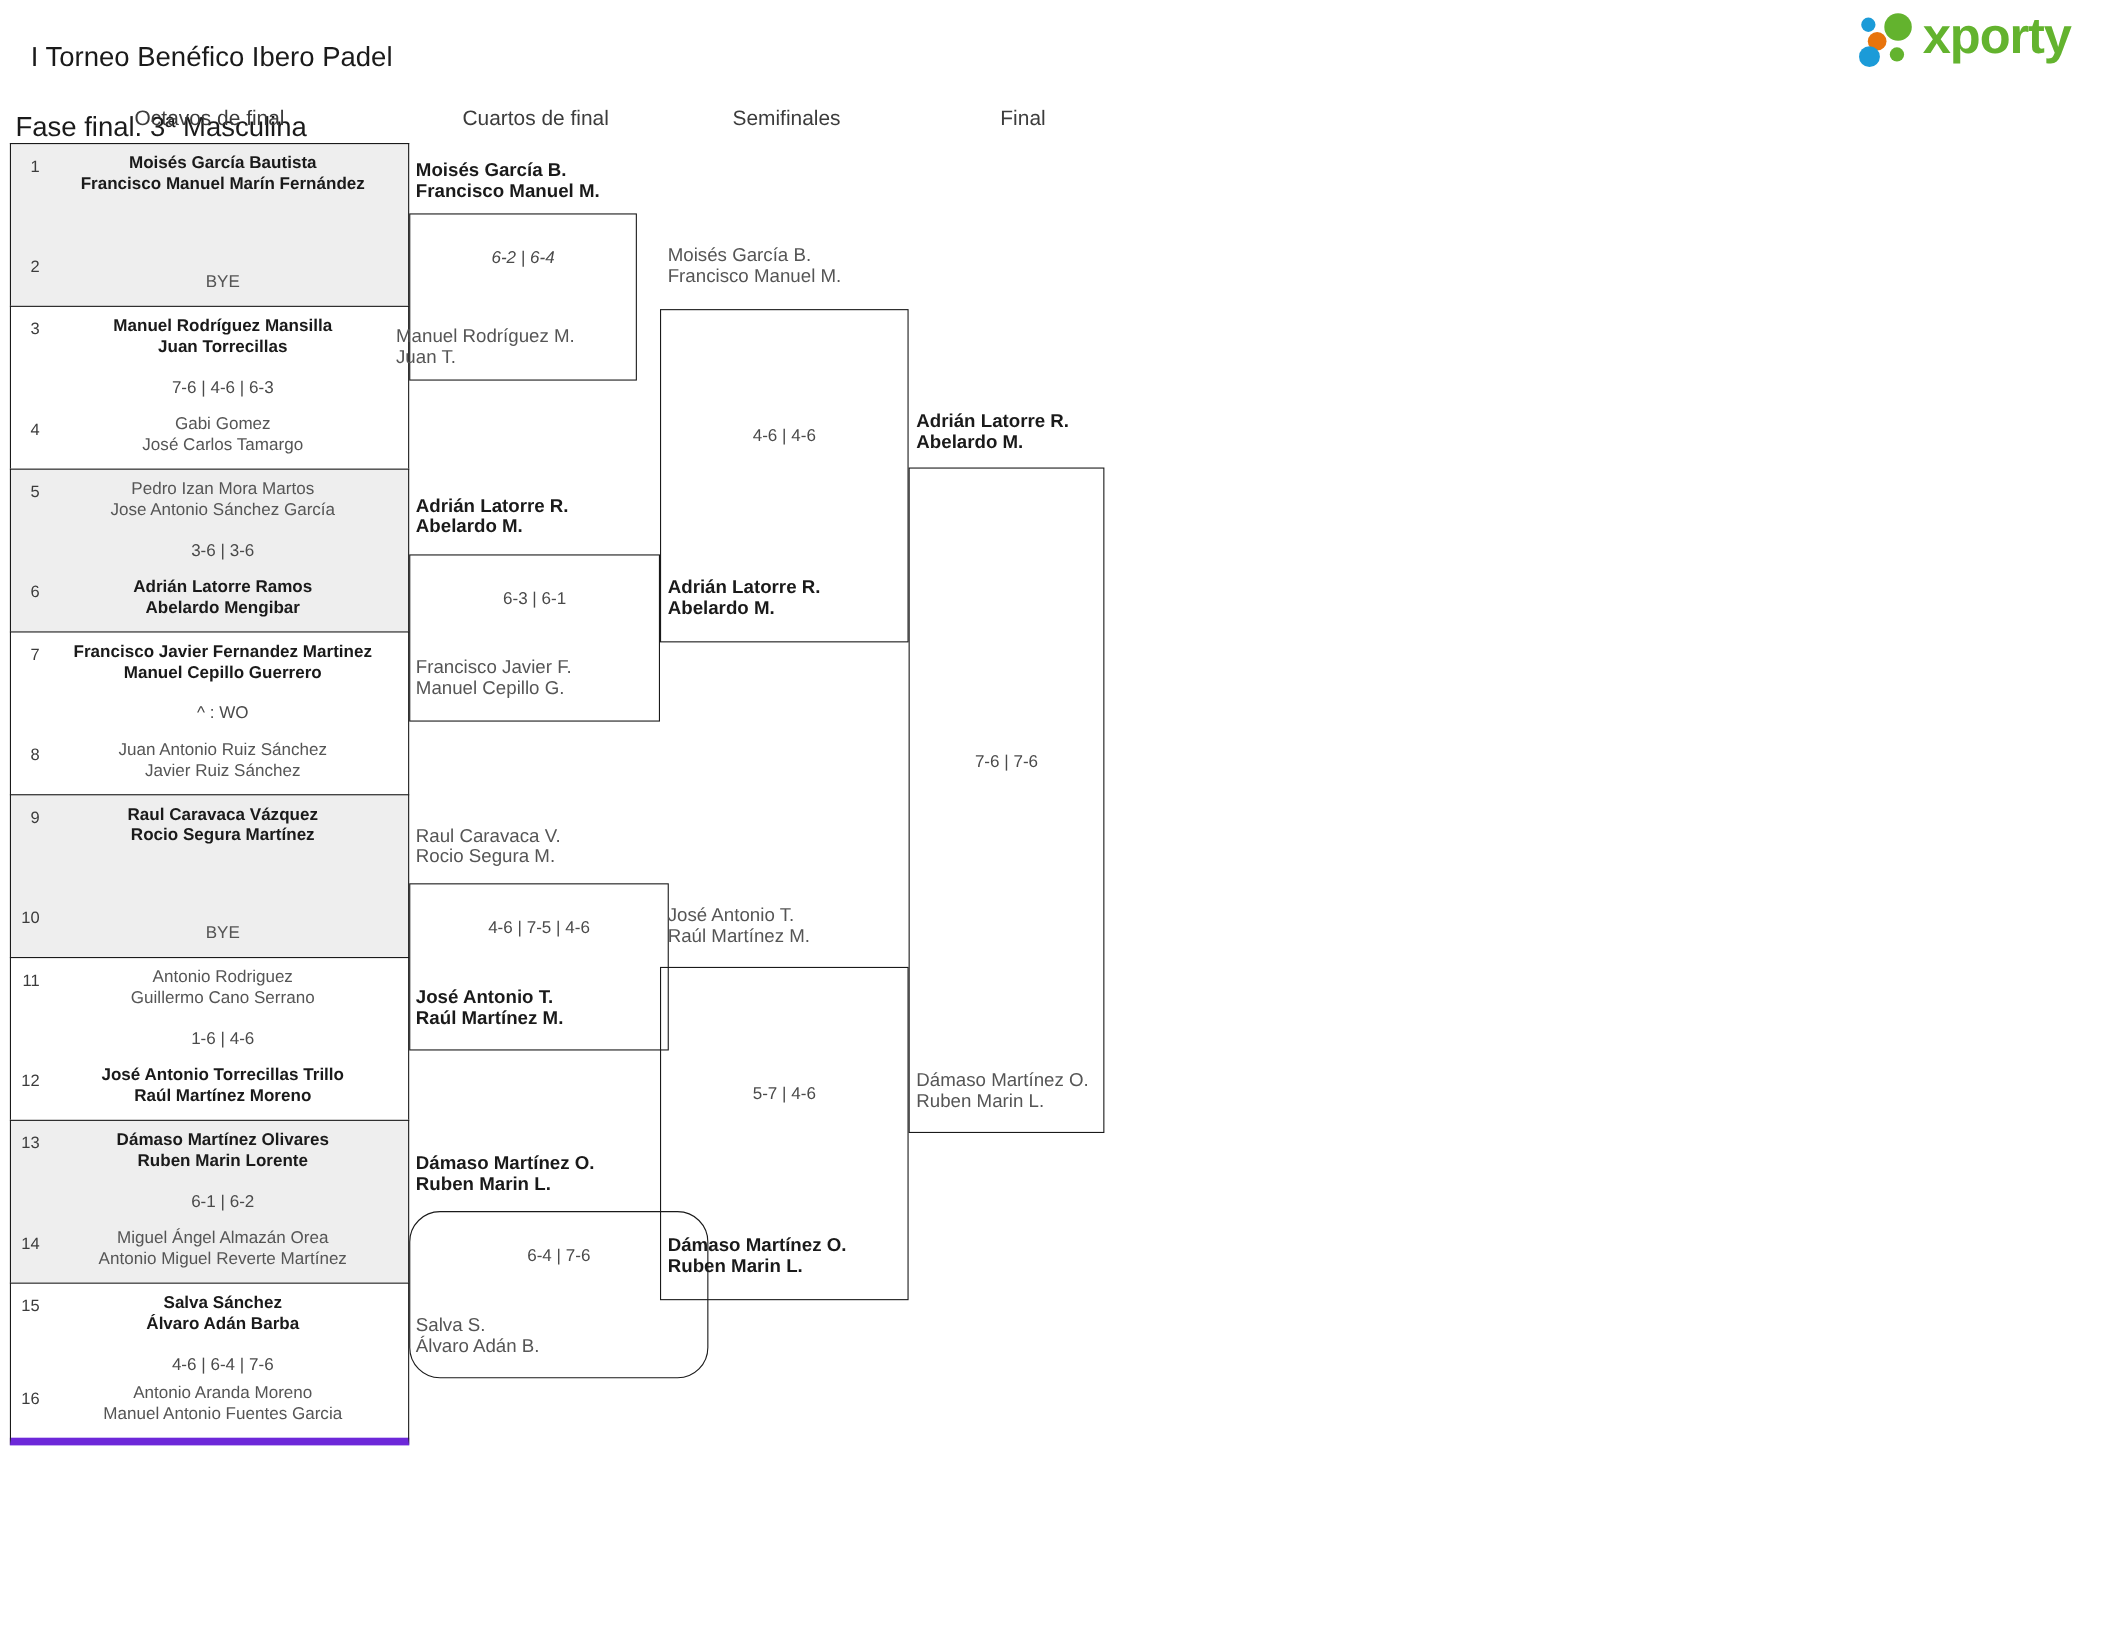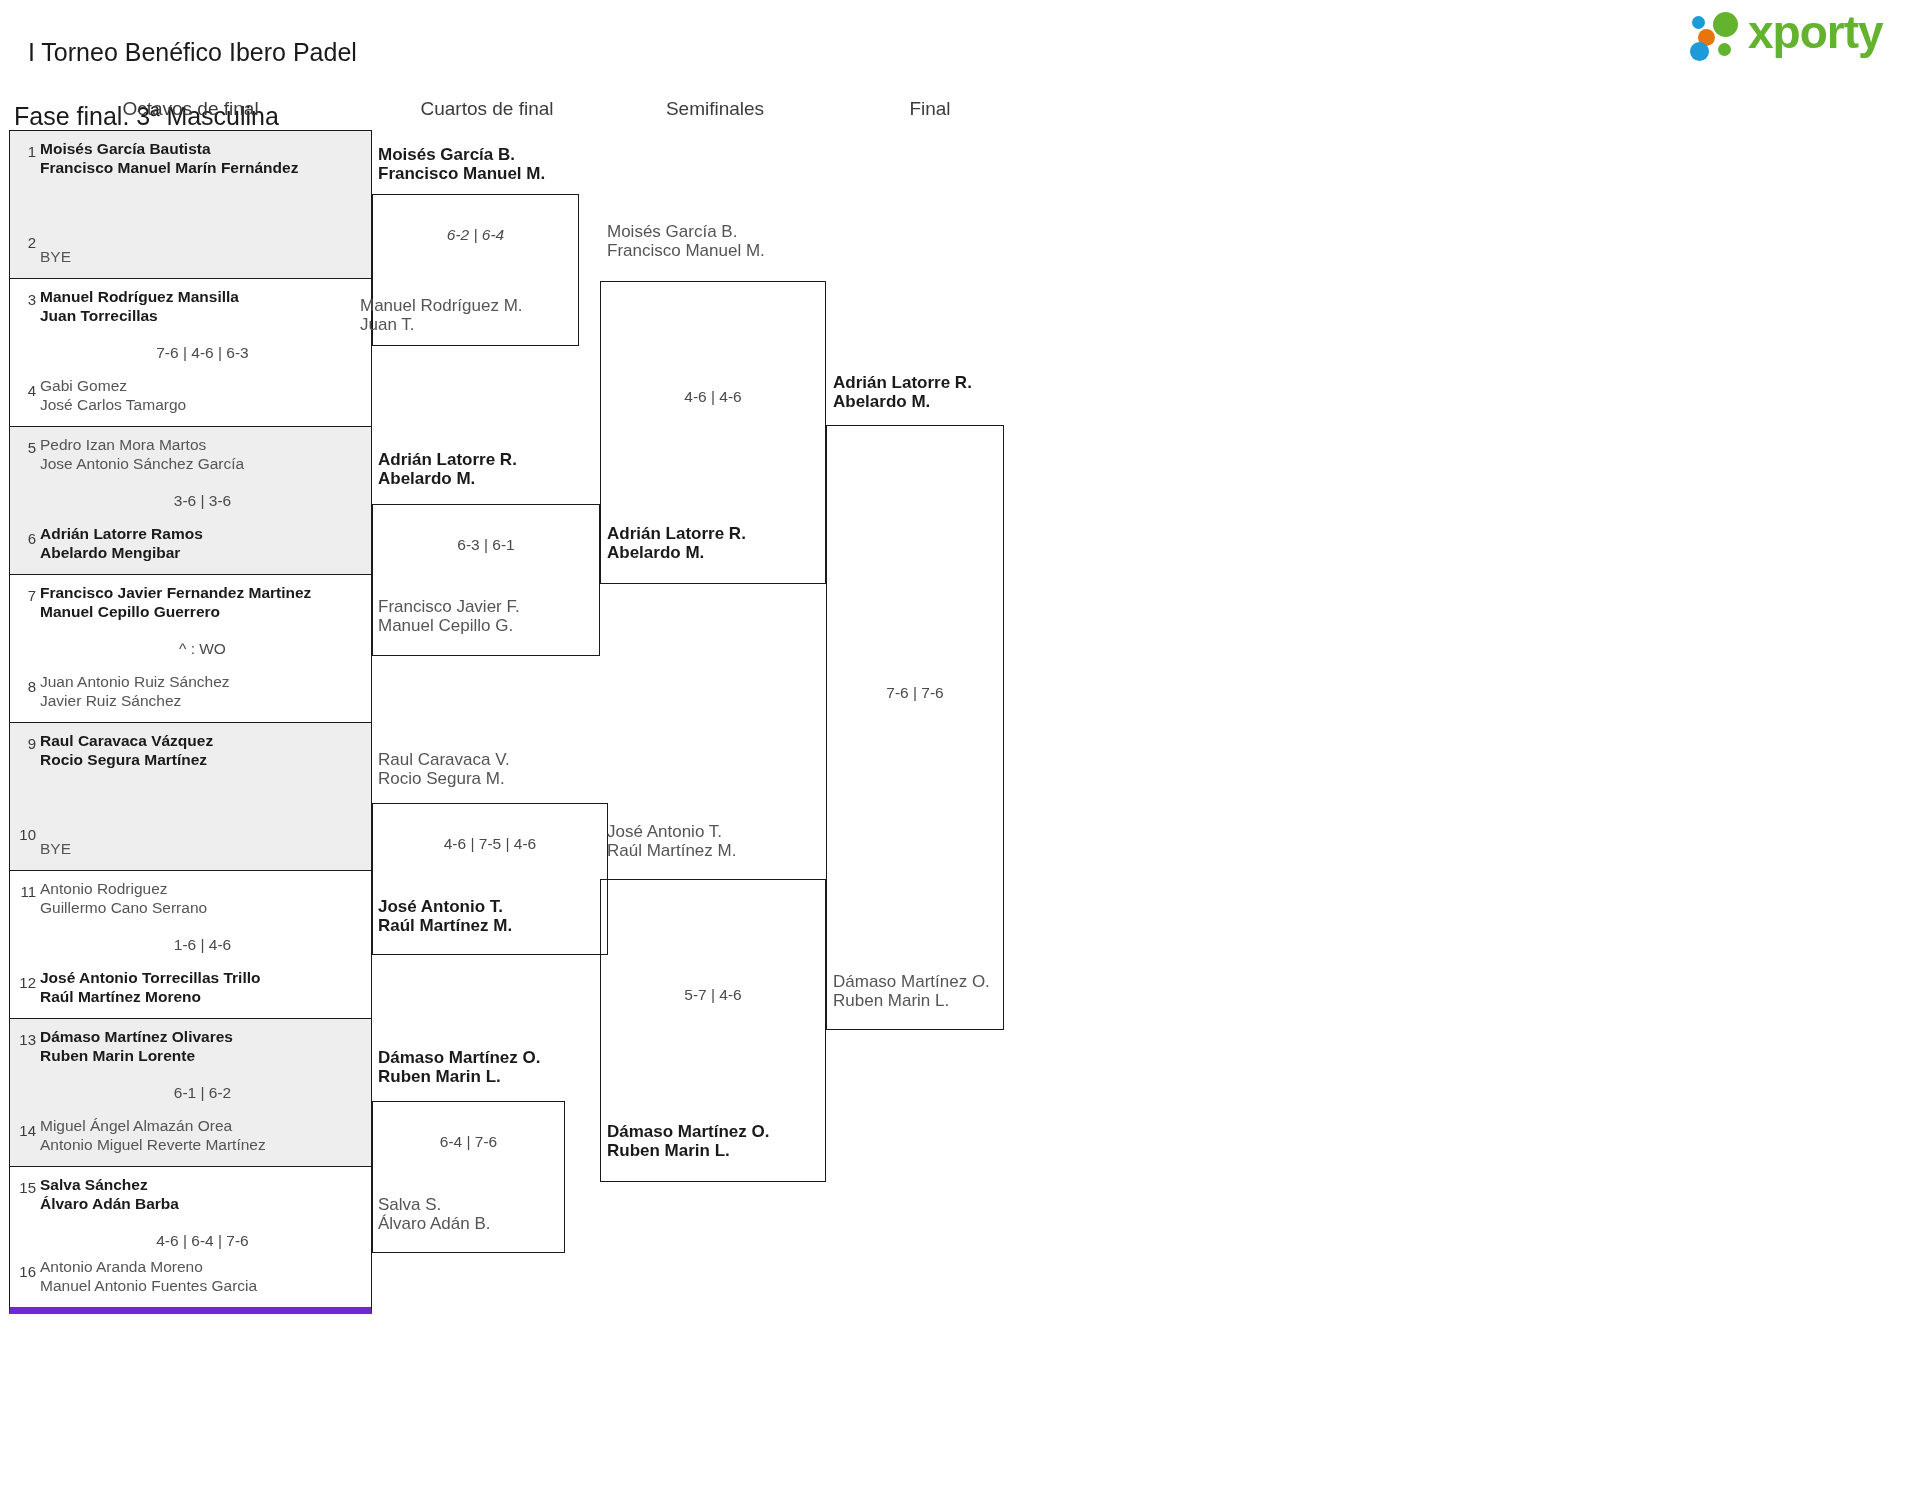--- a/index.html
+++ b/index.html
@@ -98,20 +98,21 @@
   .r1-seed.top { top: 12px; }
   .r1-seed.bot { bottom: 26px; }
 
   .r1-team {
     position: absolute;
     left: 30px;
     right: 6px;
     font-size: 15.5px;
     line-height: 19px;
     color: #555555;
+    text-align: center;
   }
   .r1-team.top { top: 8px; }
   .r1-team.bot { bottom: 12px; }
   .r1-team.win { color: #1a1a1a; font-weight: 700; }
   .r1-team .ln { display: block; white-space: nowrap; }
 
   .r1-score {
     position: absolute;
     left: 30px;
     right: 6px;
@@ -320,21 +321,21 @@
 </div>
 <span class="team-label win" style="left:378px; top:897px;">
   <span class="ln">José Antonio T.</span>
   <span class="ln">Raúl Martínez M.</span>
 </span>
 
 <span class="team-label win" style="left:378px; top:1048px;">
   <span class="ln">Dámaso Martínez O.</span>
   <span class="ln">Ruben Marin L.</span>
 </span>
-<div class="mbox" style="left:372px; top:1101px; width:193px; height:152px;">
+<div class="mbox" style="left:372px; top:1101px; width:272px; height:152px;border-radius:28px;">
   <span class="mbox-score" style="top:30px;">6-4 | 7-6</span>
 </div>
 <span class="team-label" style="left:378px; top:1195px;">
   <span class="ln">Salva S.</span>
   <span class="ln">Álvaro Adán B.</span>
 </span>
 
 <span class="team-label" style="left:607px; top:222px;">
   <span class="ln">Moisés García B.</span>
   <span class="ln">Francisco Manuel M.</span>

